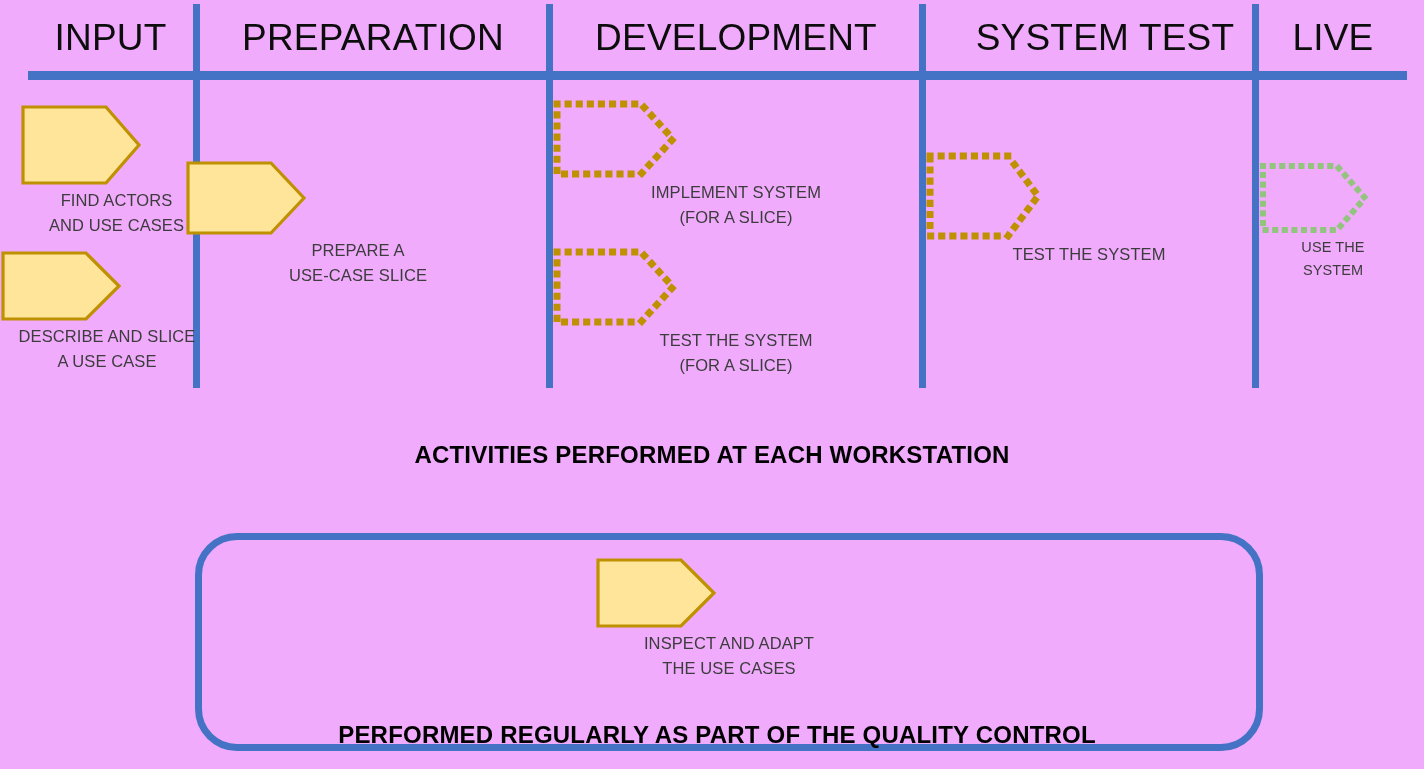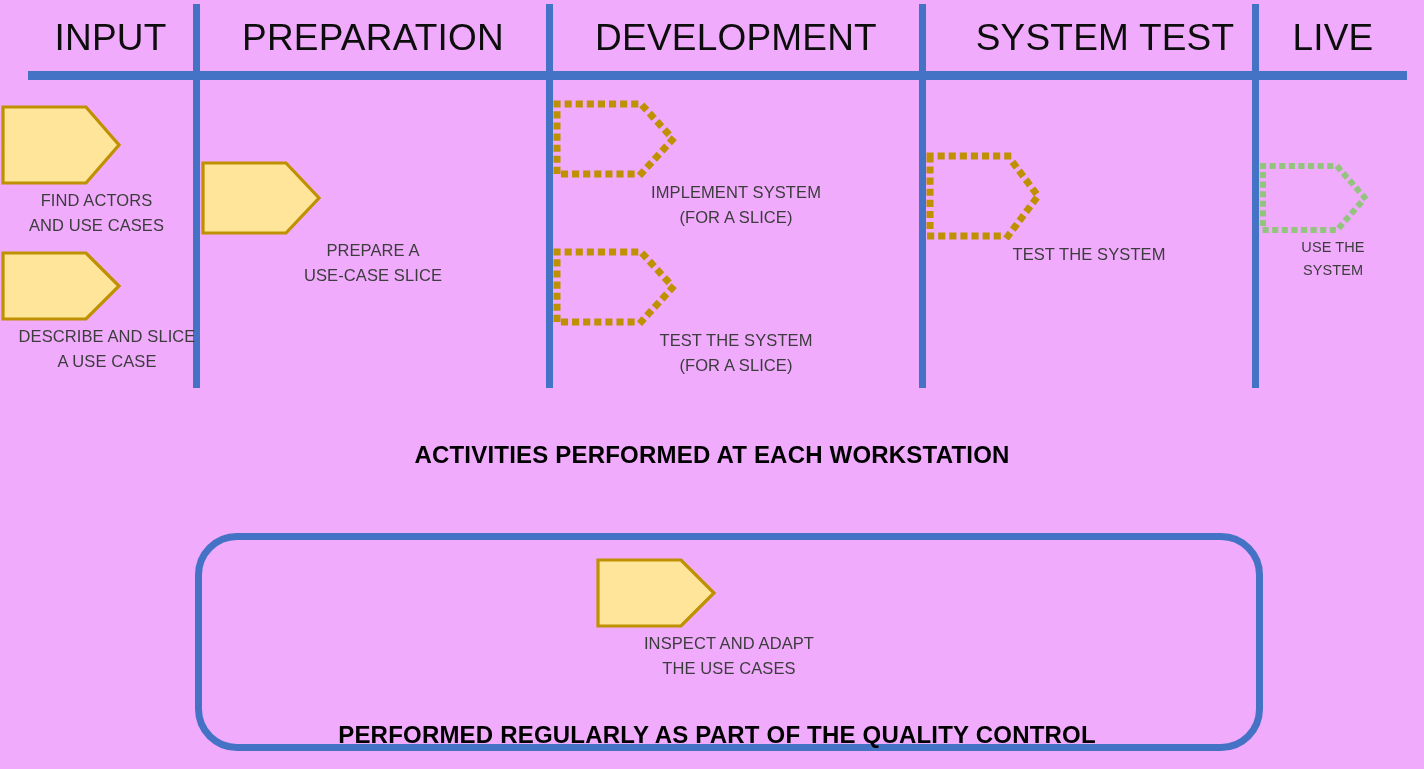--- a/index.html
+++ b/index.html
@@ -126,41 +126,41 @@
   <div class="vline" style="left:546px;"></div>
   <div class="vline" style="left:919px;"></div>
   <div class="vline" style="left:1252px;"></div>
 
   <div class="col-header" style="left:28px;  width:165px;">INPUT</div>
   <div class="col-header" style="left:200px; width:346px;">PREPARATION</div>
   <div class="col-header" style="left:553px; width:366px;">DEVELOPMENT</div>
   <div class="col-header" style="left:926px; width:326px;margin-left:16px;">SYSTEM TEST</div>
   <div class="col-header" style="left:1259px; width:148px;">LIVE</div>
 
-  <div class="activity" style="left:0px; top:104px; width:193px;">
+  <div class="activity" style="left:0px; top:104px; width:193px;padding-left:20px;">
     <span class="shape-wrap">
       <svg width="122" height="82" viewBox="0 0 122 82" aria-hidden="true">
         <polygon points="3,3 86,3 119,41 86,79 3,79" fill="#FFE599" stroke="#BF9000" stroke-width="3.2" stroke-linejoin="miter"></polygon>
       </svg>
     </span>
     <div class="caption">FIND ACTORS</div>
     <div class="caption">AND USE CASES</div>
   </div>
 
   <div class="activity" style="left:0px; top:250px; width:214px;">
     <span class="shape-wrap">
       <svg width="122" height="72" viewBox="0 0 122 72" aria-hidden="true">
         <polygon points="3,3 86,3 119,36 86,69 3,69" fill="#FFE599" stroke="#BF9000" stroke-width="3.2" stroke-linejoin="miter"></polygon>
       </svg>
     </span>
     <div class="caption">DESCRIBE AND SLICE</div>
     <div class="caption">A USE CASE</div>
   </div>
 
-  <div class="activity" style="left:200px; top:160px; width:346px;">
+  <div class="activity" style="left:185px; top:160px; width:346px;">
     <span class="shape-wrap">
       <svg width="122" height="76" viewBox="0 0 122 76" aria-hidden="true">
         <polygon points="3,3 86,3 119,38 86,73 3,73" fill="#FFE599" stroke="#BF9000" stroke-width="3.2" stroke-linejoin="miter"></polygon>
       </svg>
     </span>
     <div class="caption">PREPARE A</div>
     <div class="caption">USE-CASE SLICE</div>
   </div>
 
   <div class="activity" style="left:553px; top:100px; width:366px;">

